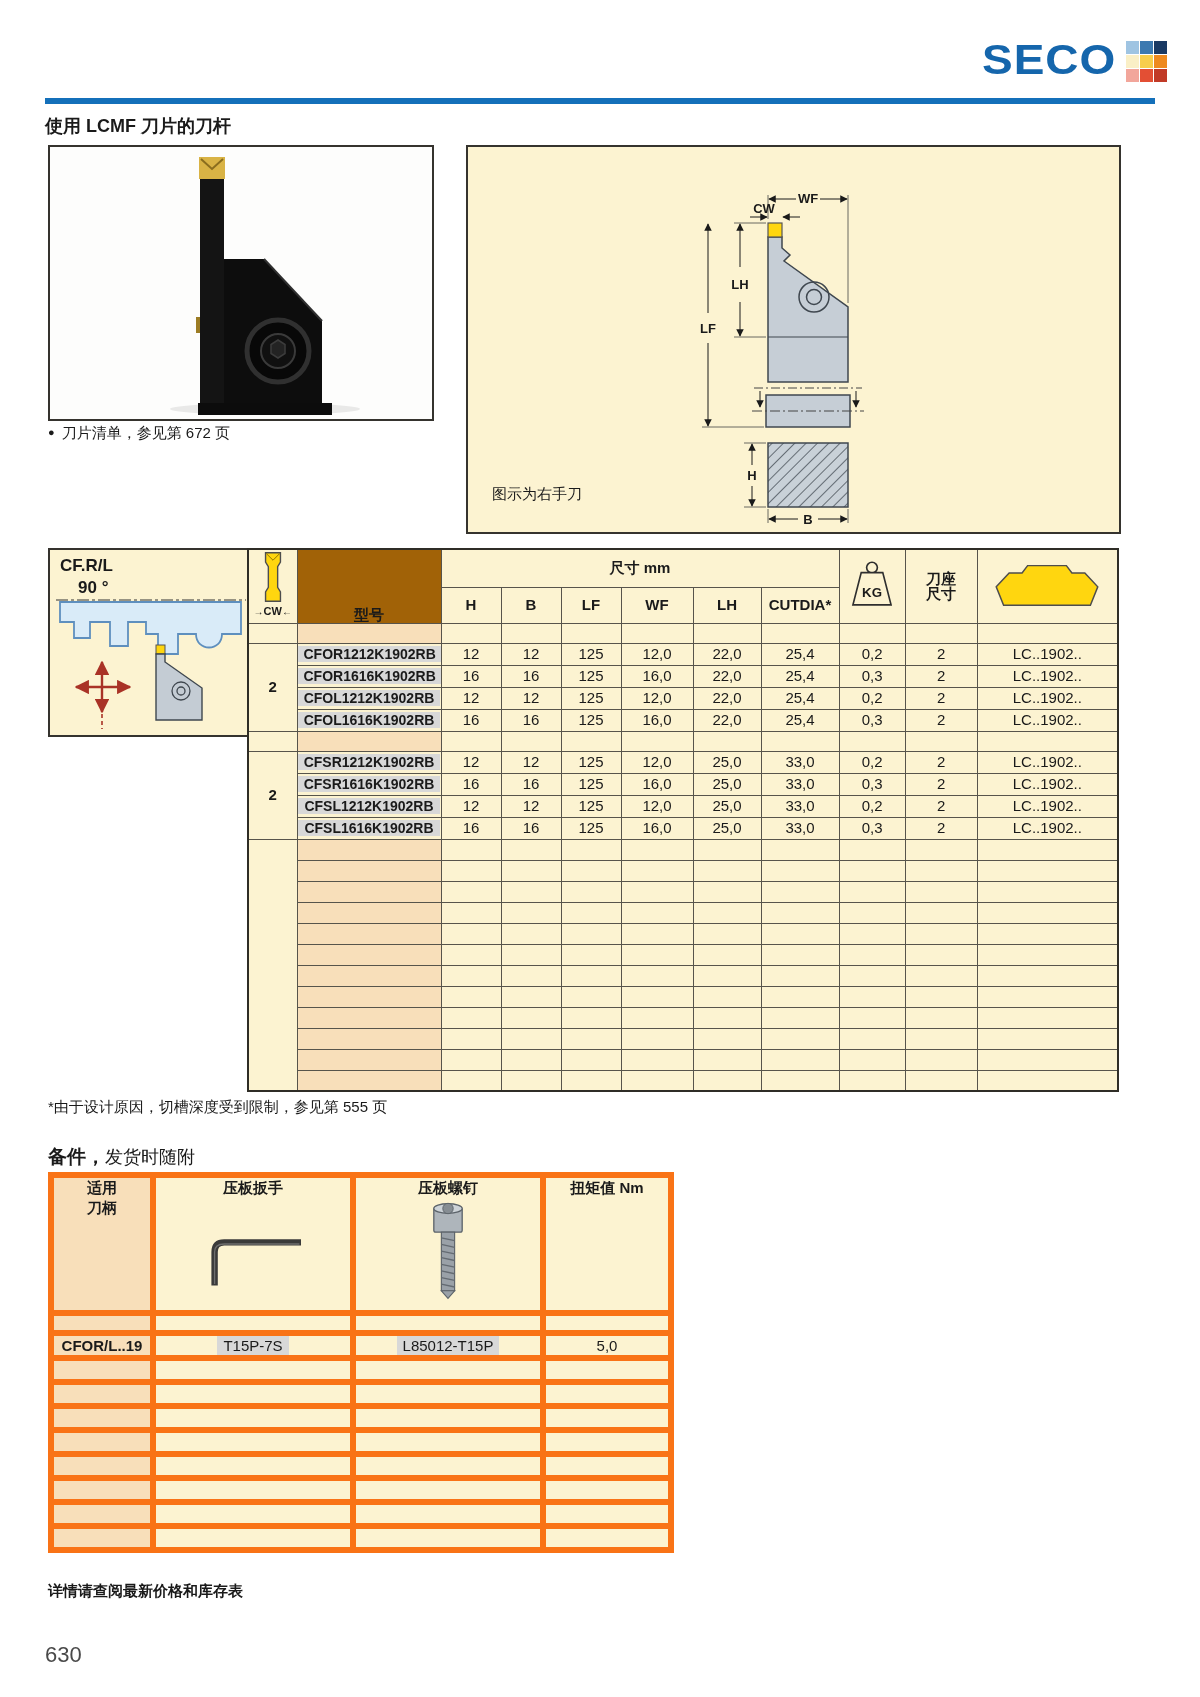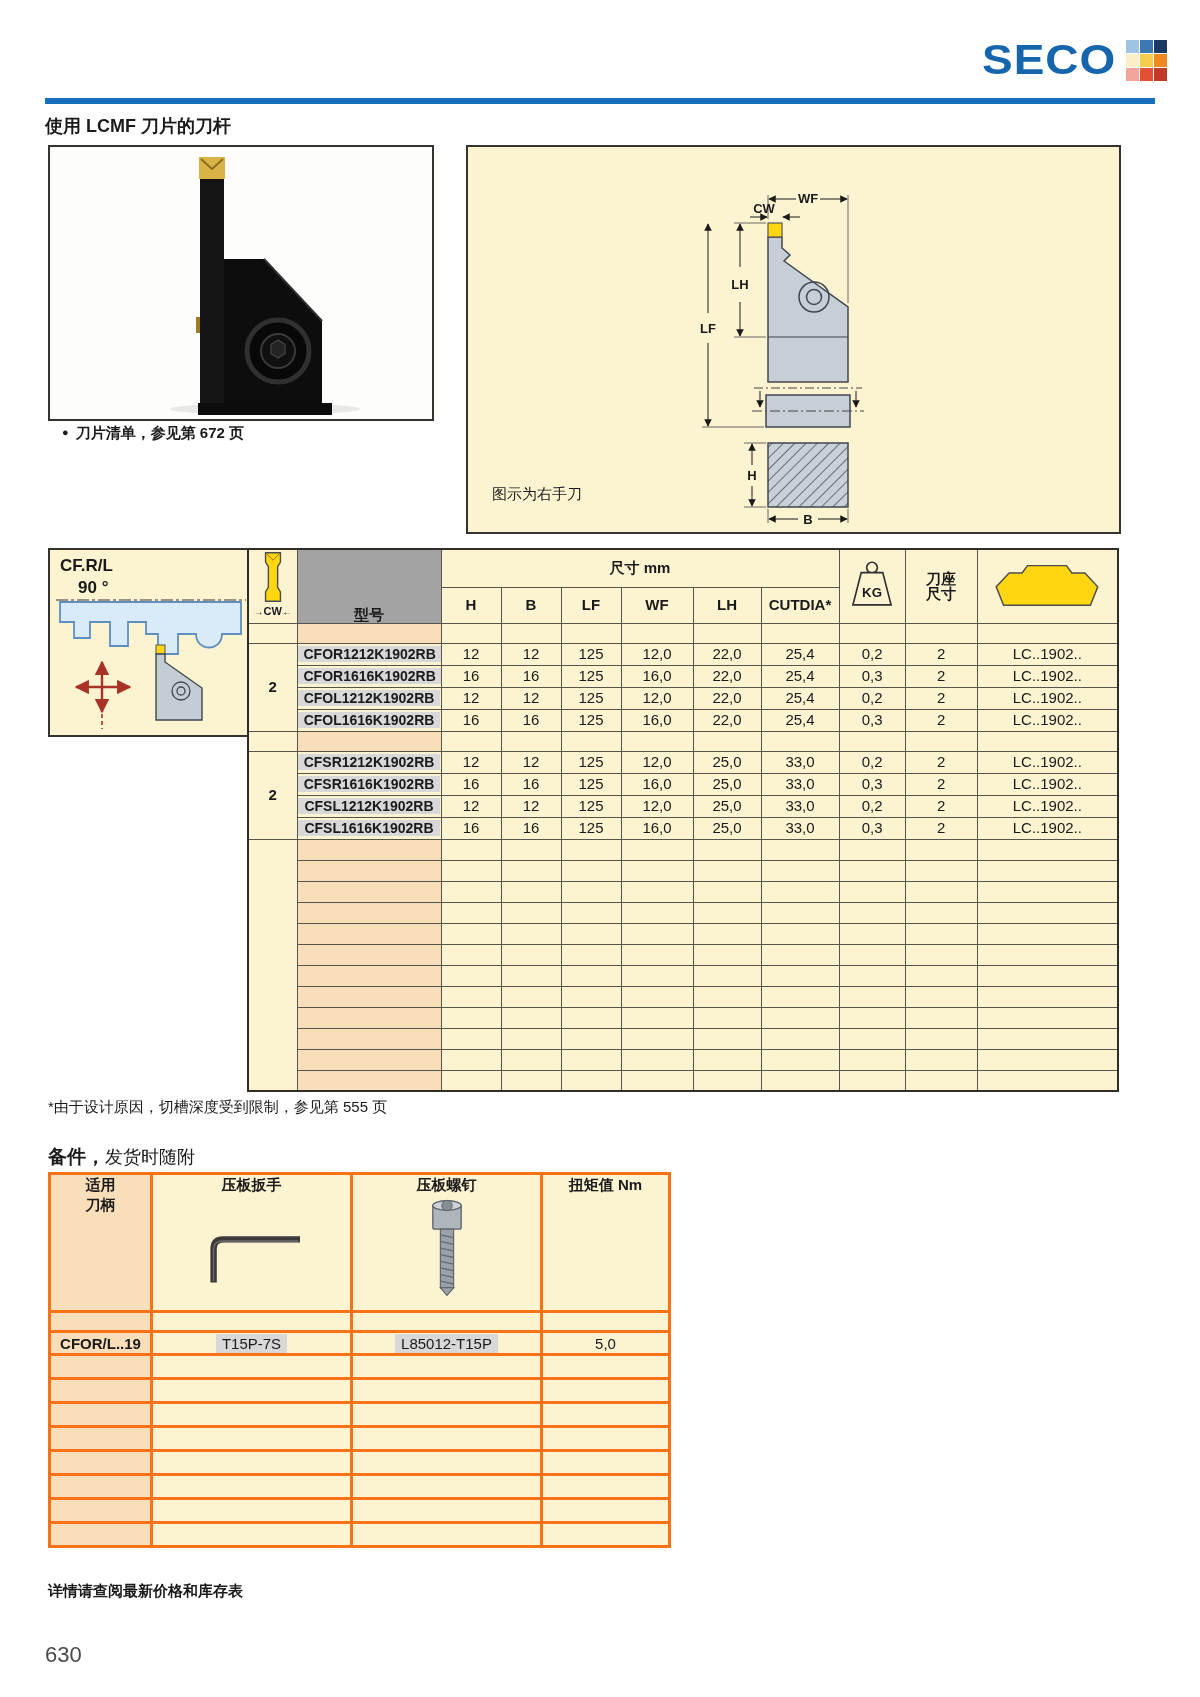--- a/index.html
+++ b/index.html
@@ -1,71 +1,71 @@
 <!DOCTYPE html>
 <html><head>
 <meta charset="utf-8">
 <style>
   html,body{margin:0;padding:0;background:#ffffff;}
   .page{position:relative;width:1200px;height:1697px;background:#fff;
         font-family:"Liberation Sans",sans-serif;color:#1a1a1a;overflow:hidden;}
 
   
   .title{position:absolute;left:45px;top:26px;font-size:31px;font-weight:bold;letter-spacing:0.5px;}
-  .logo{position:absolute;left:982px;top:36px;display:flex;align-items:center;}
+  .logo{position:absolute;left:982px;top:36px;display:flex;align-items:flex-end;}
   .logo-text{font-size:46px;font-weight:bold;color:#1566AC;letter-spacing:1px;line-height:1;transform:scaleY(.92);}
   .logo-grid{display:grid;grid-template-columns:repeat(3,13px);grid-template-rows:repeat(3,13px);gap:1px;margin-left:10px;margin-top:2px;}
   .logo-grid div{width:13px;height:13px;}
   .rule{position:absolute;left:45px;top:98px;width:1110px;height:6px;background:#1470BA;}
   .subtitle{position:absolute;left:45px;top:114px;font-size:18px;font-weight:bold;}
 
   
   .photo{position:absolute;left:48px;top:145px;width:382px;height:272px;border:2px solid #35332e;background:#fdfdfc;}
-  .insert-note{position:absolute;left:62px;top:424px;font-size:15px;font-weight:bold;}
+  .insert-note{position:absolute;left:48px;top:424px;font-size:15px;}
   .insert-note .b{font-size:11px;vertical-align:2px;margin-right:7px;}
 
   
   .diagram{position:absolute;left:466px;top:145px;width:651px;height:385px;border:2px solid #35332e;background:#FCF3D1;}
   .diagram-title{position:absolute;left:0;top:8px;width:100%;text-align:center;font-size:17px;font-weight:bold;}
   .diagram-note{position:absolute;left:24px;top:338px;font-size:15px;}
   .dimtext{font-family:"Liberation Sans",sans-serif;font-size:13px;font-weight:bold;fill:#1a1a1a;}
 
   
   .sidebox{position:absolute;left:48px;top:548px;width:205px;height:185px;border:2px solid #35332e;background:#FCF3D1;}
   .sidebox .code{position:absolute;left:10px;top:6px;font-size:17px;font-weight:bold;}
   .sidebox .angle{position:absolute;left:28px;top:28px;font-size:17px;font-weight:bold;}
 
   
   table.main{position:absolute;left:247px;top:548px;width:870px;border-collapse:collapse;table-layout:fixed;
              background:#FCF3D1;border:2px solid #2f2d26;}
   table.main td{border:1px solid #57544b;font-size:15px;text-align:center;padding:0;overflow:hidden;line-height:1.05;}
   tr.h1{height:38px;} tr.h2{height:36px;} tr.sp{height:20px;} tr.dr{height:22px;} tr.er{height:21px;}
   td.mo{background:#F8DFBA;}
-  td.modelhead{background:#a3a3a3;text-align:left;vertical-align:bottom;padding:0 0 9px 10px;font-weight:bold;}
+  td.modelhead{background:#a16207;text-align:left;vertical-align:bottom;padding:0 0 9px 10px;font-weight:bold;}
   td.dimgroup{font-weight:bold;}
   td.colhead{font-weight:bold;}
   td.cutdia{font-weight:bold;font-size:12.5px;}
   td.seathead{font-weight:bold;font-size:14px;line-height:1.25;}
   td.model{text-align:left;padding-left:8px;}
   td.model .hl{font-weight:bold;font-size:14px;}
   td.cwv{font-weight:bold;font-size:16px;}
   .hl{background:#D8D8D8;padding:1px 6px;display:inline-block;}
   .cwhead{display:flex;flex-direction:column;align-items:center;justify-content:flex-end;height:100%;padding-bottom:4px;box-sizing:border-box;}
   .cwdim{display:flex;align-items:center;font-size:11px;font-weight:bold;margin-top:2px;}
   .cwdim .ar{font-size:10px;line-height:1;}
 
   
   .footnote{position:absolute;left:48px;top:1098px;font-size:15px;}
   .acc-heading{position:absolute;left:48px;top:1128px;font-size:18px;margin-top:16px;}
   .acc-heading .bd{font-weight:bold;font-size:19px;}
 
   
   table.acc{position:absolute;left:48px;top:1172px;width:620px;border-collapse:collapse;table-layout:fixed;
             background:#FCF3D1;border:2px solid #2f2d26;}
-  table.acc td{border:3px solid #f97316;font-size:15px;text-align:center;padding:0;overflow:hidden;}
+  table.acc td{border:6px solid #f97316;font-size:15px;text-align:center;padding:0;overflow:hidden;}
   tr.ah{height:138px;} tr.asp{height:20px;} tr.adr{height:23px;} tr.aer{height:24px;}
   td.ac1{background:#F8DFBA;}
   td.ahead{vertical-align:top;text-align:left;padding:8px 0 0 10px;font-weight:bold;line-height:1.3;}
   td.aholder{text-align:left;padding-left:8px;font-weight:bold;}
   .icwrap{text-align:center;}
 
   .acc-note{position:absolute;left:48px;top:1582px;font-size:15px;font-weight:bold;}
   .pagenum{position:absolute;left:45px;top:1642px;font-size:22px;color:#4a4a4a;}
 </style>
 </head>

